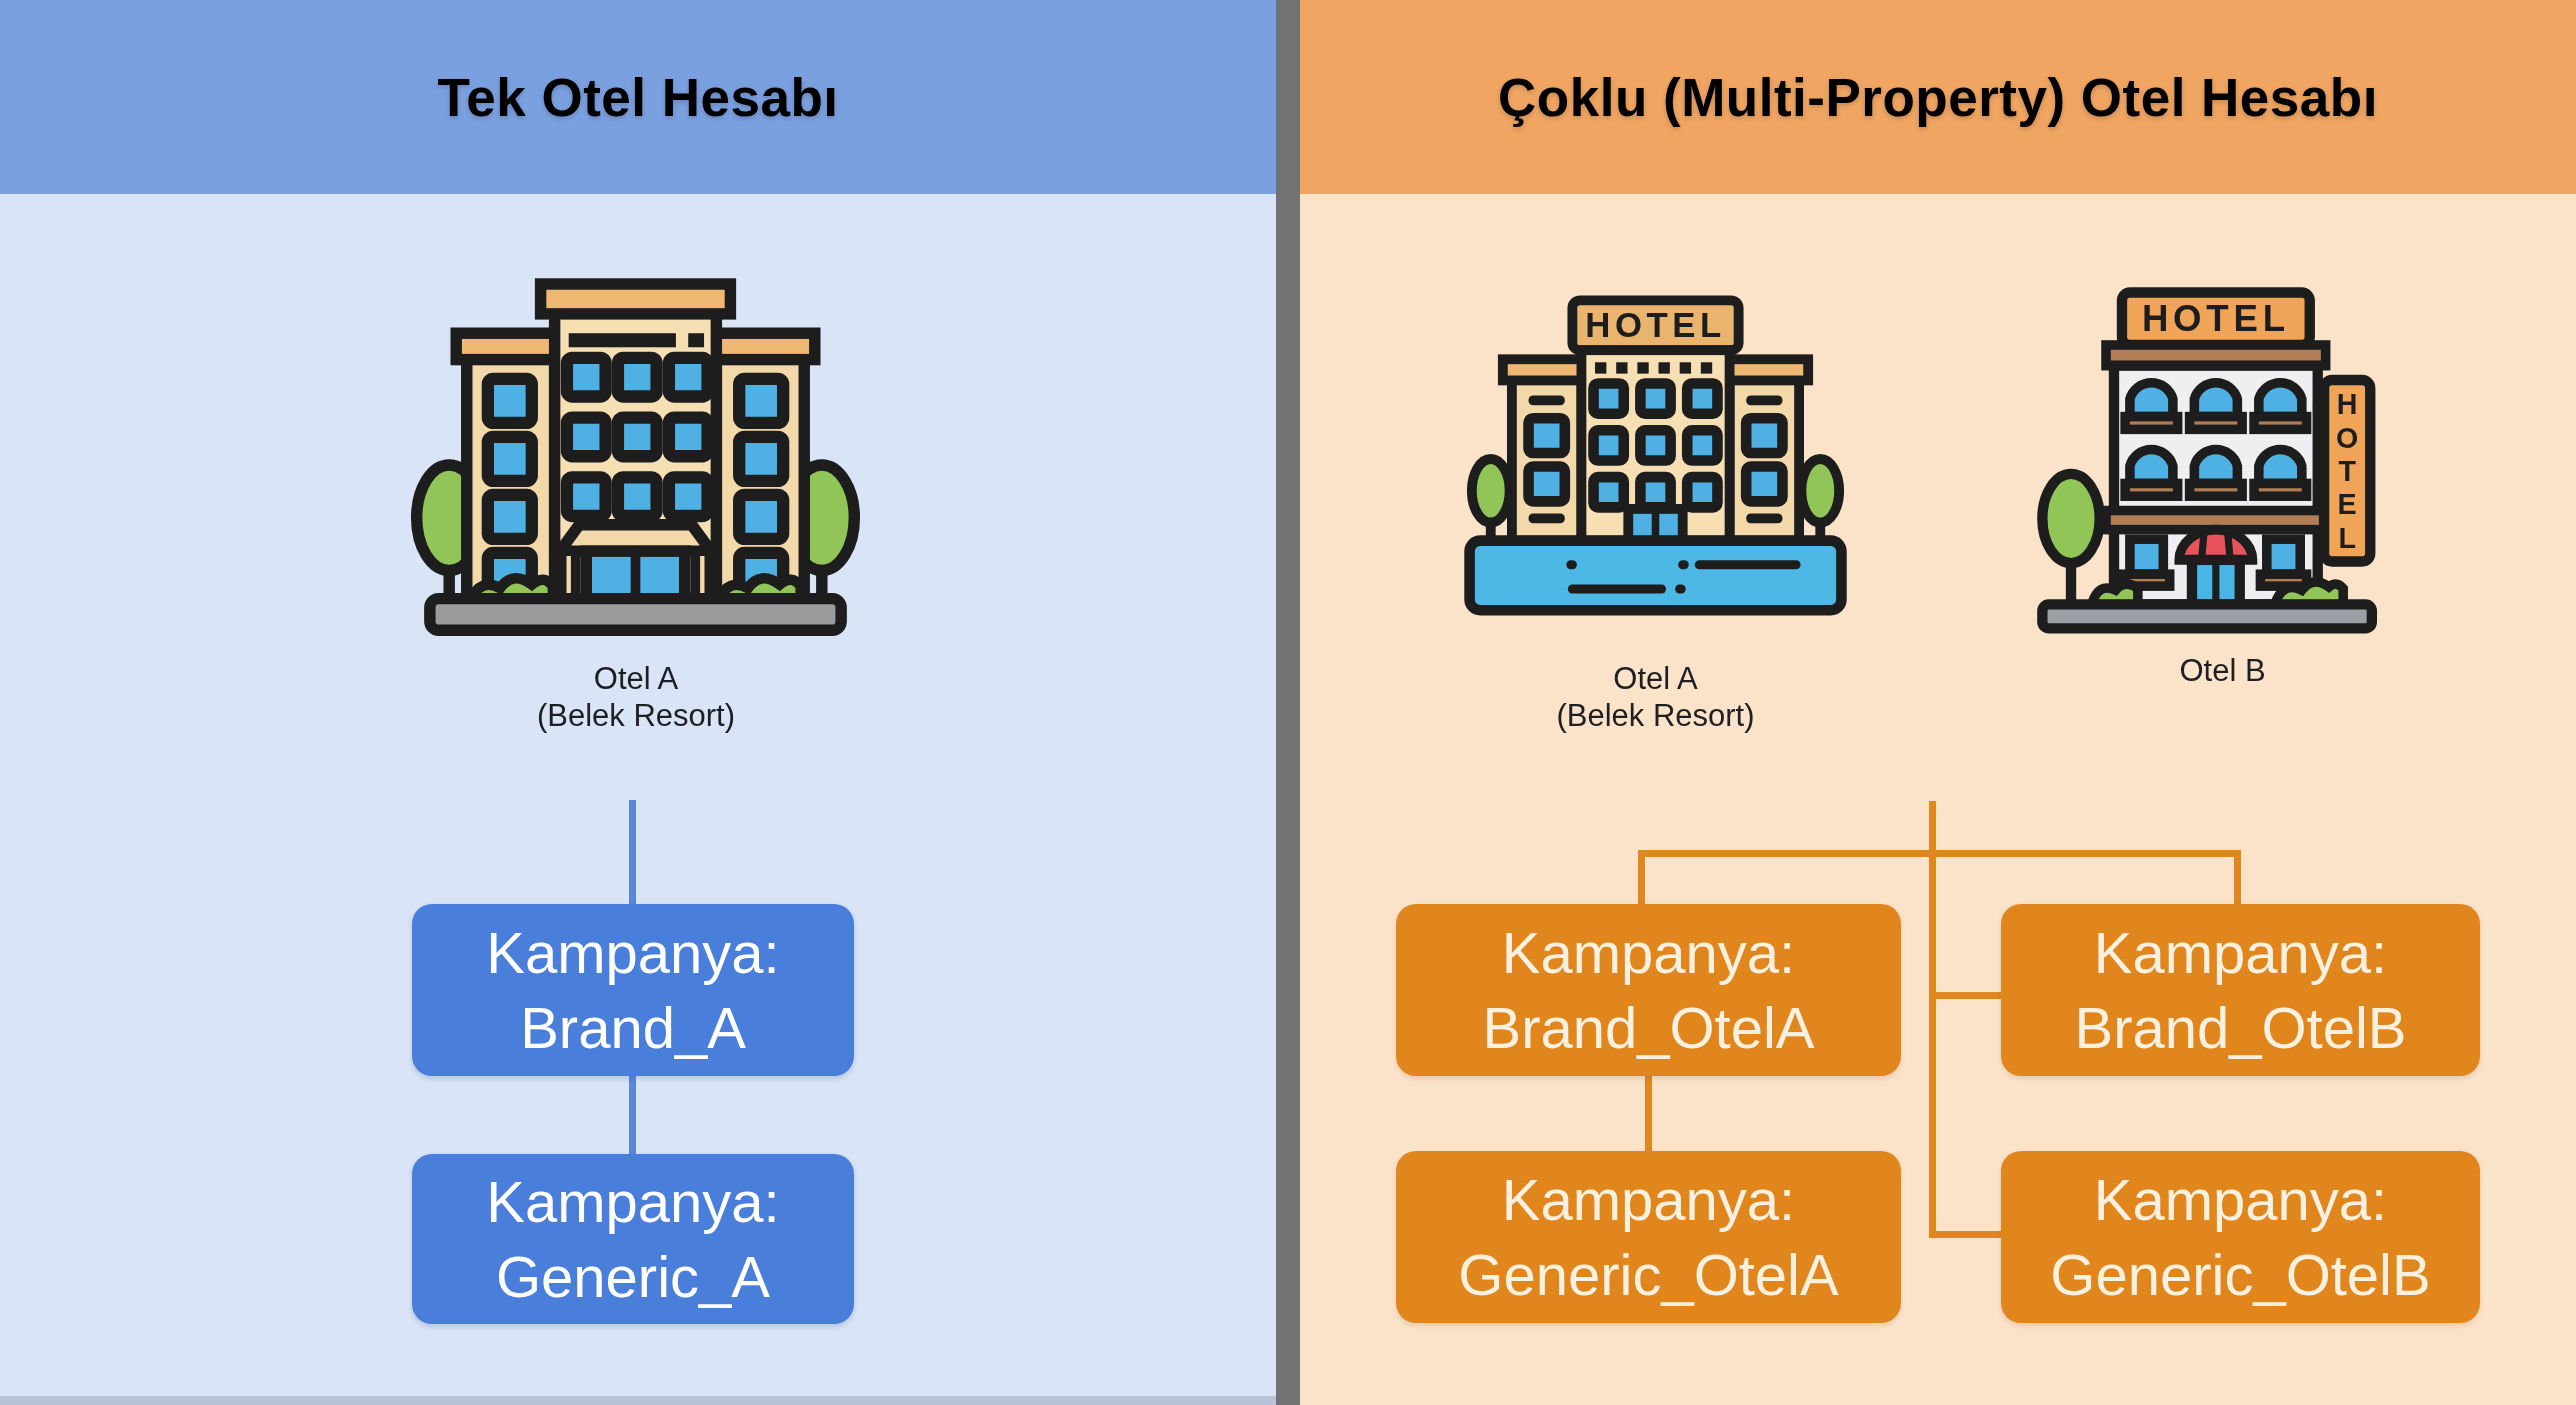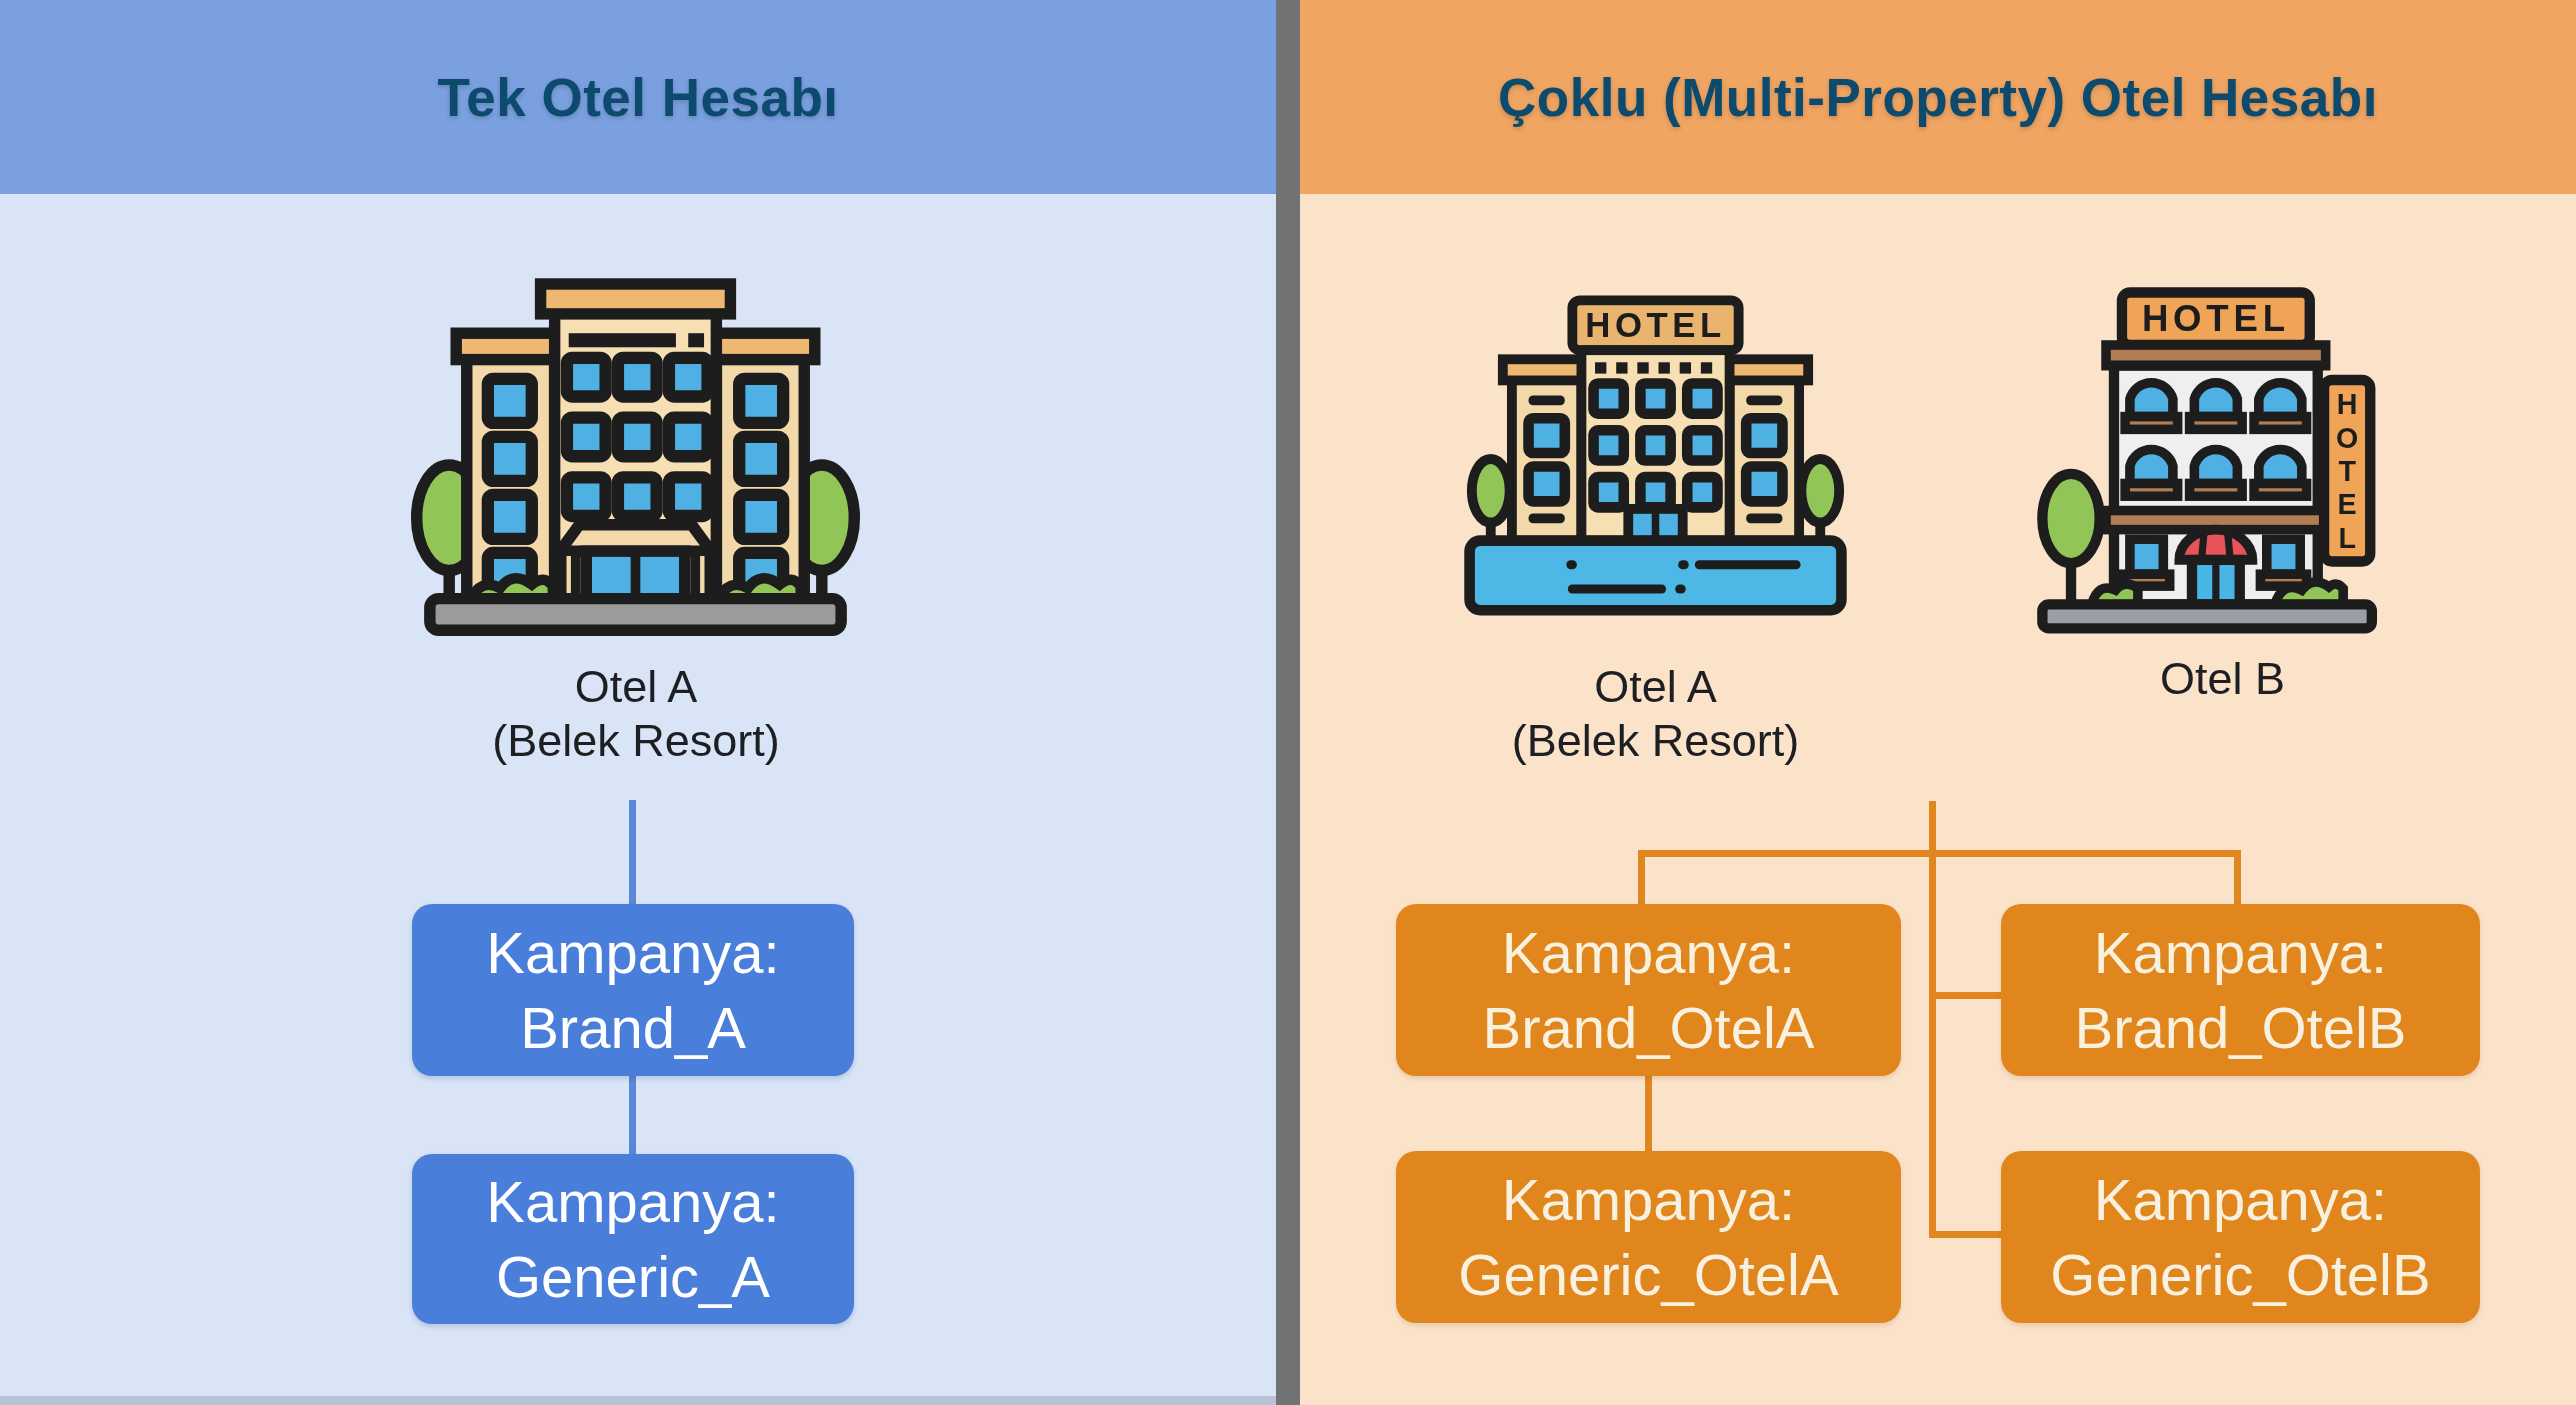--- a/index.html
+++ b/index.html
@@ -10,25 +10,25 @@
   }
   
   .panel{position:absolute;top:0;height:1405px;}
   .panel-left{left:0;width:1276px;background:#d9e4f6;}
   .panel-right{left:1300px;width:1276px;background:#fbe3ca;}
   .divider{position:absolute;left:1276px;top:0;width:24px;height:1405px;background:#717274;}
   .header-band{position:absolute;left:0;top:0;width:100%;height:194px;display:flex;align-items:center;justify-content:center;}
   .header-left-band{background:#7ba0e0;}
   .header-right-band{background:#f0a562;}
   .header-title{
-    color:#0c4a6e;font-size:53px;font-weight:700;letter-spacing:0.5px;
+    color:#000000;font-size:53px;font-weight:700;letter-spacing:0.5px;
     text-shadow:0 1.8px 5.5px rgba(0,0,0,.18);white-space:nowrap;
   }
   
-  .hotel-label{position:absolute;text-align:center;color:#1e1f22;font-size:45px;line-height:1.2;font-weight:500;}
+  .hotel-label{position:absolute;text-align:center;color:#1e1f22;font-size:31px;line-height:1.2;font-weight:500;}
   
   .cline{position:absolute;}
   .cline-blue{background:#5b87d9;}
   .cline-orange{background:#e0871f;}
   
   .campaign-box{
     position:absolute;border-radius:20px;display:flex;flex-direction:column;
     align-items:center;justify-content:center;text-align:center;
     font-size:58px;line-height:1.3;font-weight:500;
   }

